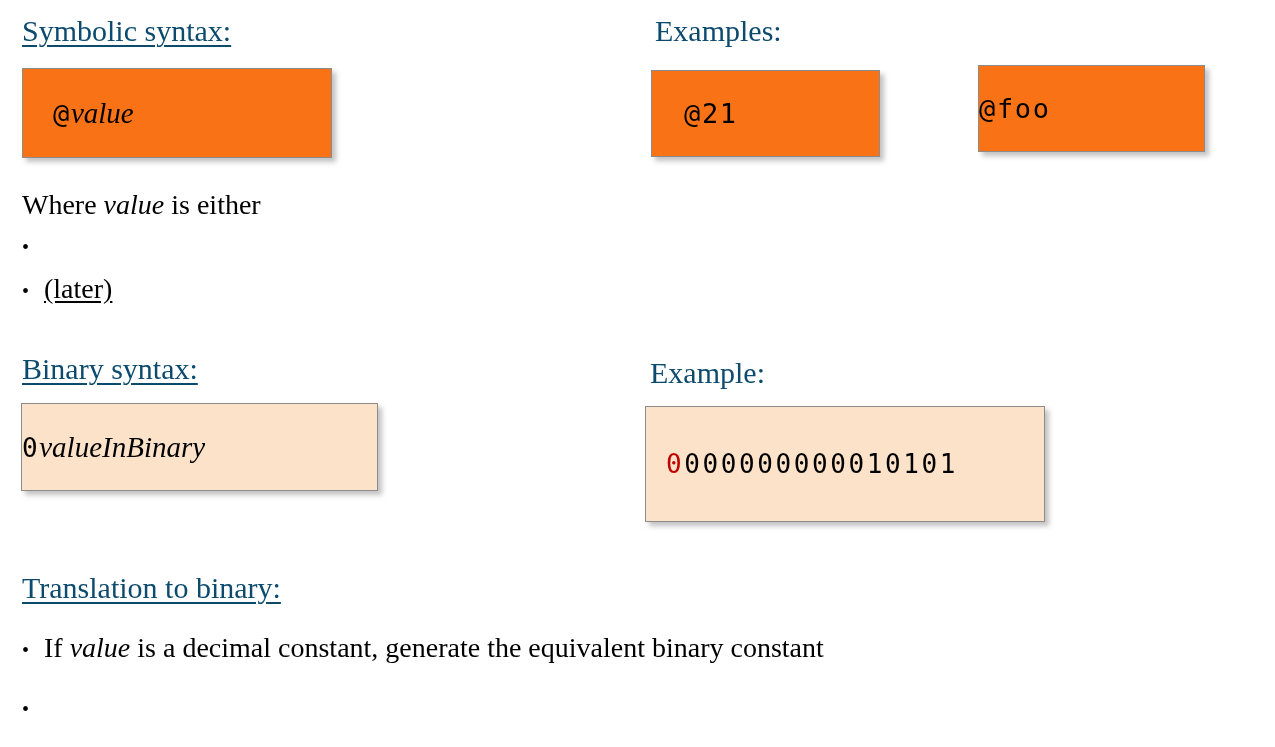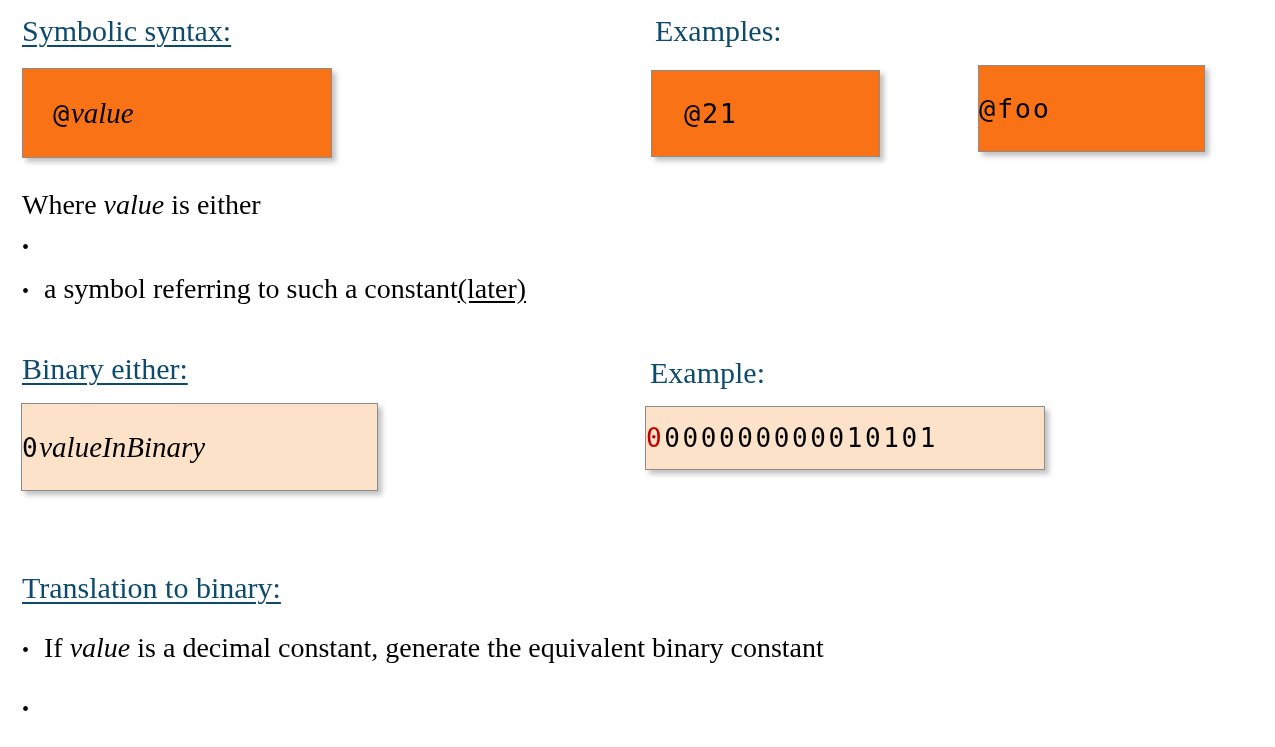--- a/index.html
+++ b/index.html
@@ -110,35 +110,34 @@
 <div class="abs body-text" style="left:22px; top:188px;">
   <span>Where </span><i>value</i><span> is either</span>
 </div>
 
 <div class="abs body-text bullet-row" style="left:22px; top:230px;">
   <span class="bullet-dot">•</span>
 </div>
 
 <div class="abs body-text bullet-row" style="left:22px; top:272px;">
   <span class="bullet-dot">•</span>
-  <span>a symbol referring to such a constant </span>
     <span class="ul">(later)</span>
 </div>
 
-<div class="abs heading underline" style="left:22px; top:352px;">Binary either:</div>
+<div class="abs heading underline" style="left:22px; top:352px;">Binary syntax:</div>
 
 <div class="abs box orange" style="left:21px; top:403px; width:357px; height:88px; ">
   <div class="box-text">
     <span class="mono" style="font-size:26px;">0</span><span class="ital" style="font-size:29px;">valueInBinary</span>
   </div>
 </div>
 
 <div class="abs heading" style="left:650px; top:356px;">Example:</div>
 
-<div class="abs box orange" style="left:645px; top:406px; width:400px; height:64px; padding-left:0;">
+<div class="abs box orange" style="left:645px; top:406px; width:400px; height:116px; padding-left:20px;">
   <div class="box-text mono" style="font-size:26px; letter-spacing:0.10em;">
     <span class="red">0</span><span>000000000010101</span>
   </div>
 </div>
 
 <div class="abs heading underline" style="left:22px; top:571px;">Translation to binary:</div>
 
 <div class="abs body-text bullet-row" style="left:22px; top:631px;">
   <span class="bullet-dot">•</span>
   <span><span>If </span><i>value</i><span> is a decimal constant, generate the equivalent binary constant</span></span>

